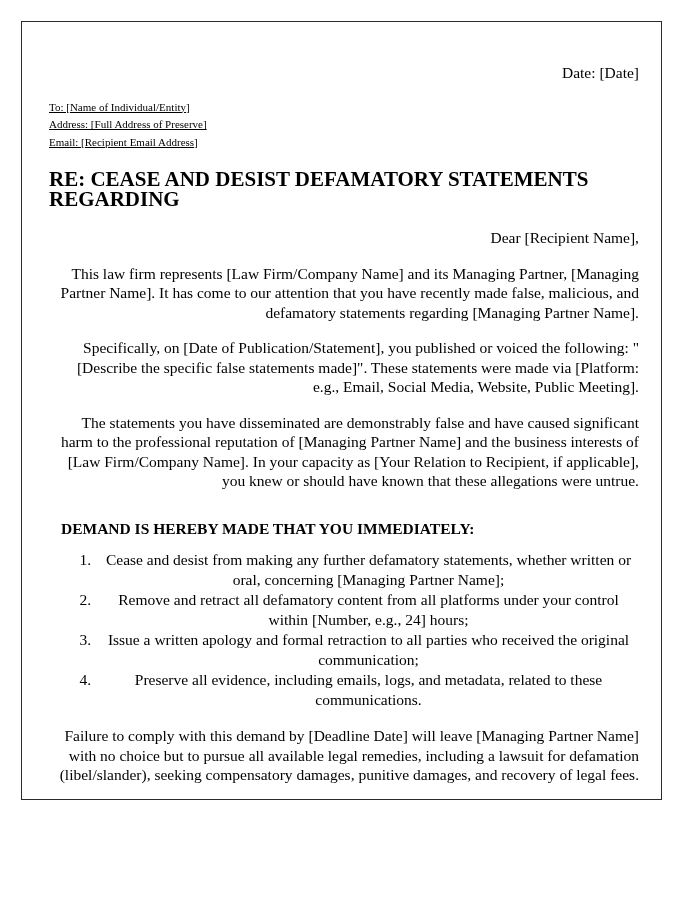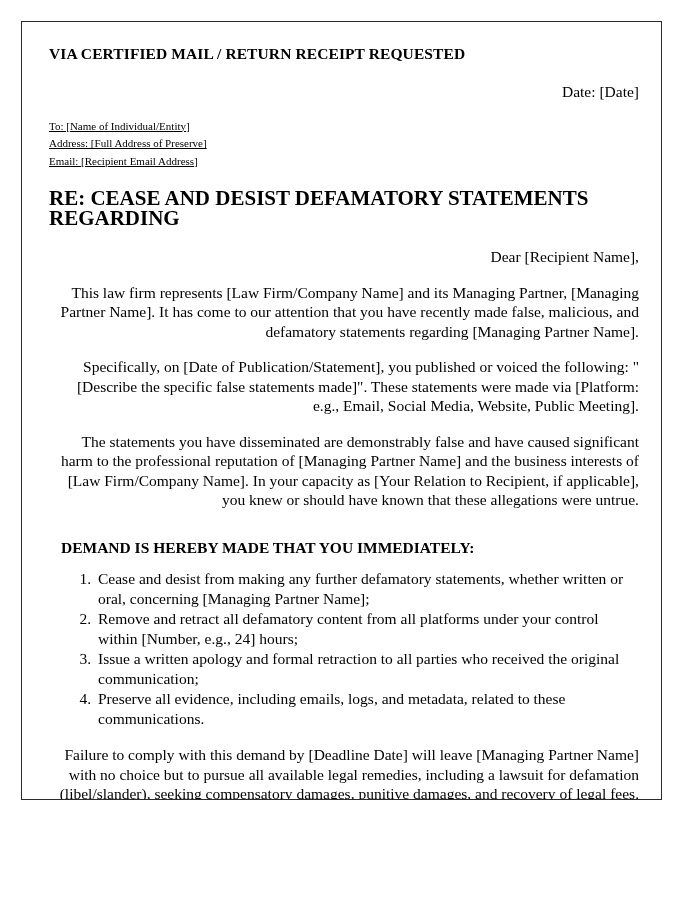--- a/index.html
+++ b/index.html
@@ -73,29 +73,29 @@
 
   ol.demand-list {
     margin: 11px 0 0 0;
     padding-left: 46px;
     font-size: 15.5px;
     line-height: 19.5px;
   }
   ol.demand-list li {
     margin: 0 0 1px 0;
     padding-left: 3px;
+    text-align: center;
   }
 </style>
 </head>
 <body>
 
 <div class="page">
   <div class="page-inner">
 
-    <div class="doc-heading">VIA CERTIFIED MAIL / RETURN RECEIPT REQUESTED</div>
 
     <div class="block-gap-lg"></div>
 
     <p class="para">Date: [Date]</p>
 
     <div class="block-gap-md"></div>
 
     <div>
       <p class="addr-line">To: [Name of Individual/Entity]</p>
       <p class="addr-line">Address: [Full Address of Preserve]</p>

